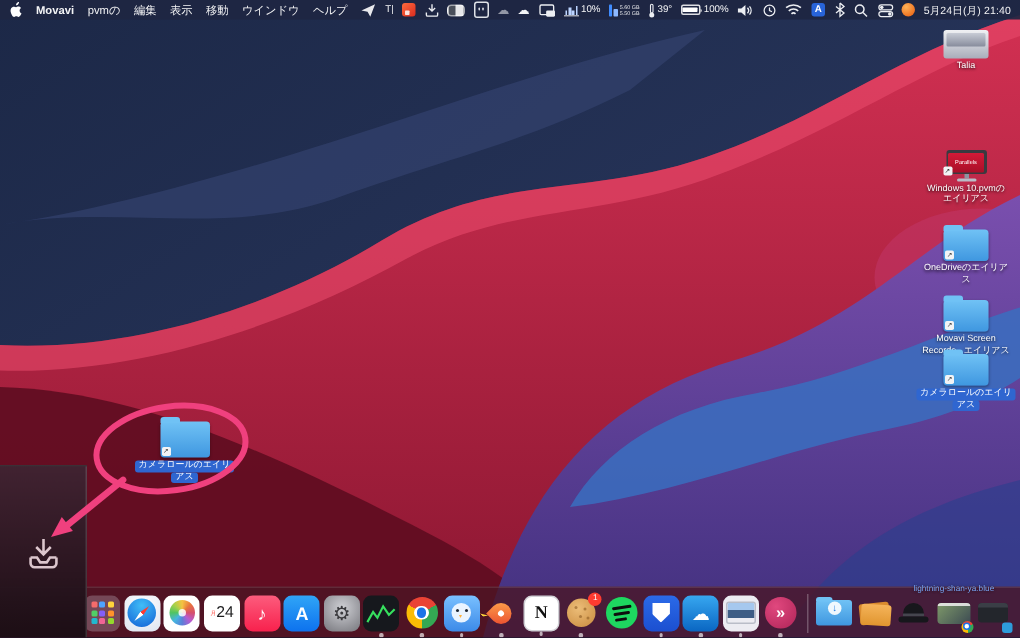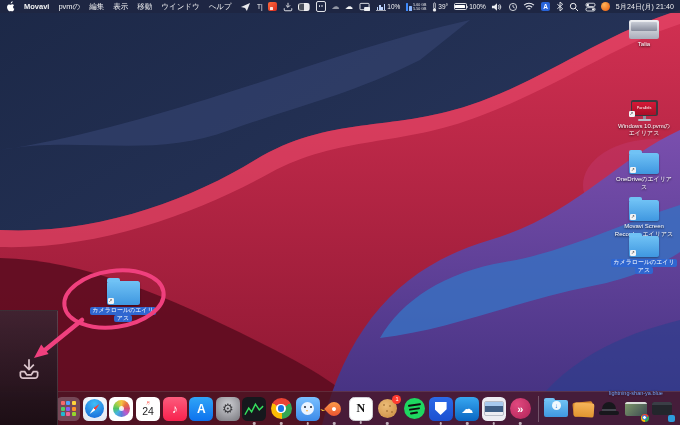--- a/index.html
+++ b/index.html
@@ -442,21 +442,21 @@
         </span>
       </div>
     <div class="dk dk-safari">
         <span class="dial">
           <span class="needle"></span>
         </span>
       </div>
     <div class="dk dk-photos">
         <span class="flower"></span>
       </div>
-    <div class="dk dk-calendar" style="flex-direction:column">
+    <div class="dk dk-calendar" style="flex-direction:row">
       <span class="cmonth">月</span>
       <span class="cday">24</span>
     </div>
     <div class="dk dk-music">
         <span>♪</span>
       </div>
     <div class="dk dk-appstore">
         <span>A</span>
       </div>
     <div class="dk dk-prefs">

